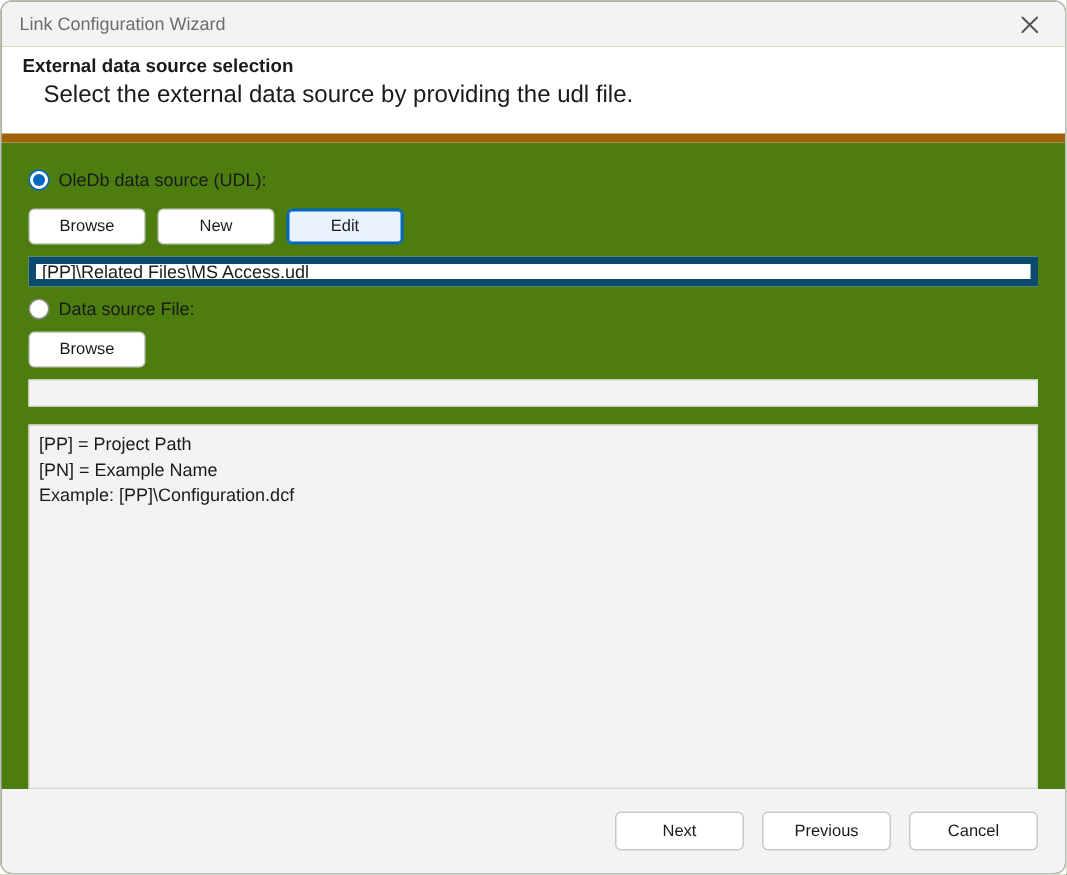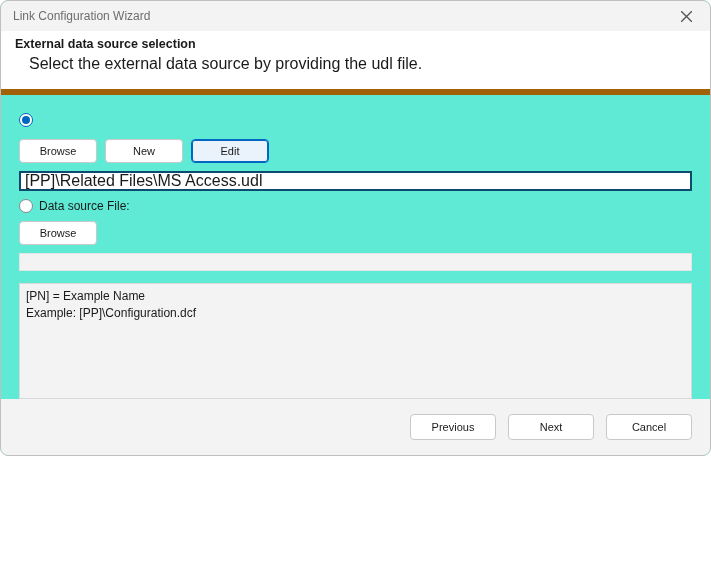--- a/index.html
+++ b/index.html
@@ -6,24 +6,24 @@
     box-sizing: border-box;
     font-family: "Segoe UI", Tahoma, sans-serif;
   }
   html, body {
     margin: 0;
     padding: 0;
     background: #fff;
   }
   .window {
     width: 711px;
-    height: 456px;
+    height: 583px;
     border: 1px solid #bfbfbf;
     border-radius: 8px;
-    background: #5eead4;
+    background: #4d7c0f;
     position: relative;
     overflow: hidden;
     display: flex;
     flex-direction: column;
   }
   .titlebar {
     height: 30px;
     display: flex;
     align-items: center;
     justify-content: space-between;
@@ -120,23 +120,23 @@
     cursor: pointer;
   }
   .btn.primary-focus {
     border: 1px solid #0067c0;
     box-shadow: 0 0 0 1px #0067c0 inset;
     background: #eaf3fb;
   }
   .text-input {
     width: 100%;
     height: 20px;
-    border: 2px solid #0c4a6e;
+    border: 5px solid #0c4a6e;
     background: #fff;
-    font-size: 16px;
+    font-size: 12px;
     padding: 0 4px;
     color: #1a1a1a;
     display: flex;
     align-items: center;
     overflow: hidden;
     white-space: nowrap;
   }
   .section2 {
     margin-top: 8px;
   }
@@ -195,20 +195,21 @@
 
   <div class="header">
     <h1>External data source selection</h1>
     <p>Select the external data source by providing the udl file.</p>
   </div>
 
   <div class="body">
 
     <div class="radio-row">
       <span class="radio checked"></span>
+      <span>OleDb data source (UDL):</span>
     </div>
 
     <div class="btn-row">
       <div class="btn">Browse</div>
       <div class="btn">New</div>
       <div class="btn primary-focus">Edit</div>
     </div>
 
     <div class="text-input">
       <span>[PP]\Related Files\MS Access.udl</span>
@@ -221,25 +222,26 @@
       </div>
       <div class="btn-row">
         <div class="btn">Browse</div>
       </div>
       <div class="readonly-field">
         <span></span>
       </div>
     </div>
 
     <div class="variables-box">
+      <div class="var-line">[PP] =   Project Path</div>
       <div class="var-line">[PN] =   Example Name</div>
       <div class="var-line">Example: [PP]\Configuration.dcf</div>
     </div>
 
   </div>
 
   <div class="footer">
+    <div class="btn">Next</div>
     <div class="btn">Previous</div>
-    <div class="btn">Next</div>
     <div class="btn">Cancel</div>
   </div>
 
 </div>
 
 </body></html>

